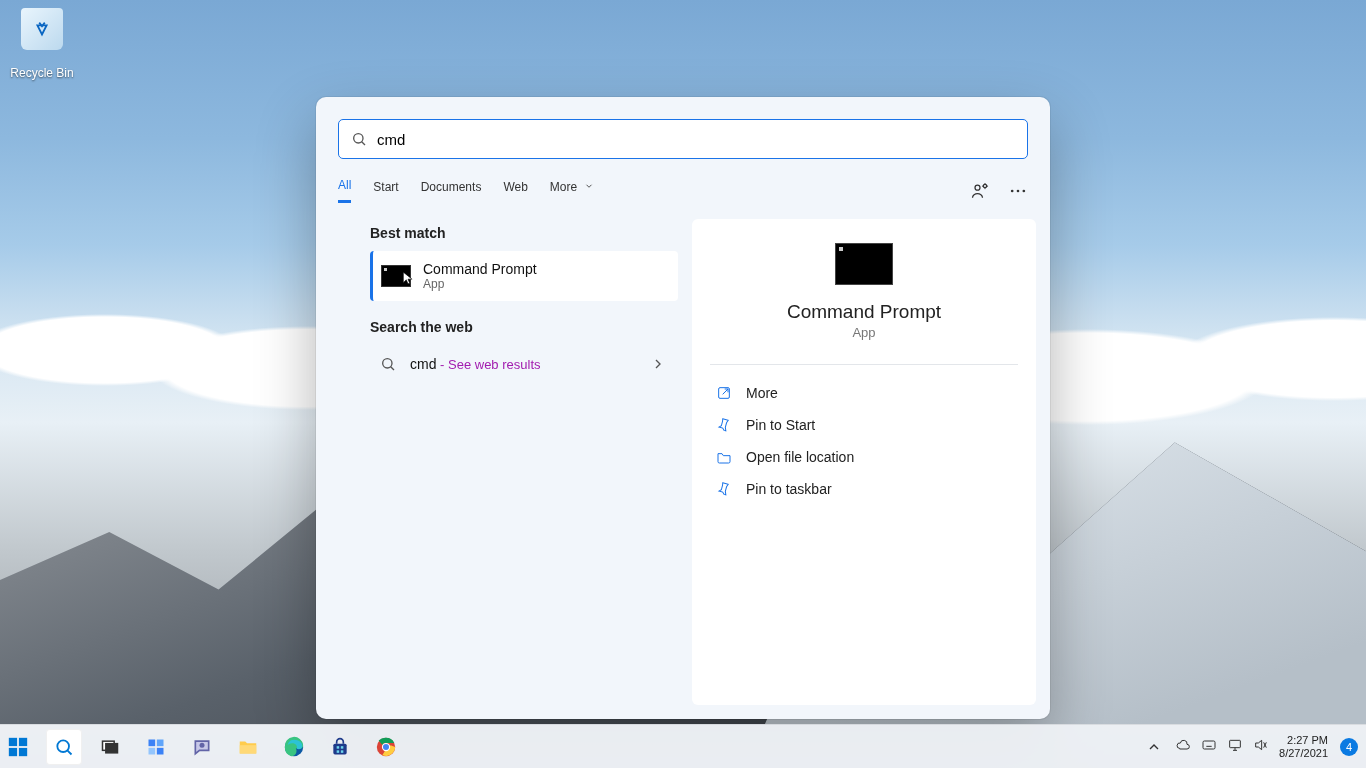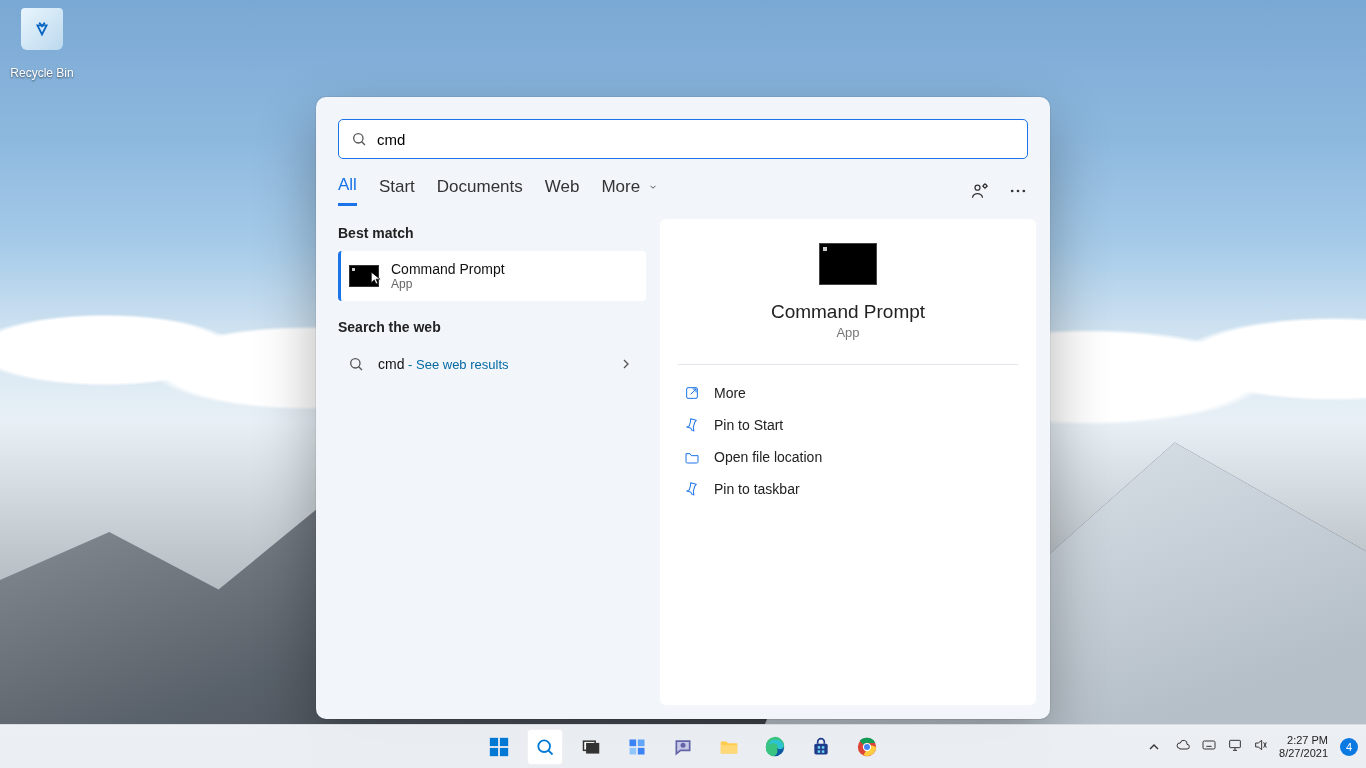--- a/index.html
+++ b/index.html
@@ -34,27 +34,27 @@
   }
   .search-box svg { width:16px; height:16px; stroke:#555; }
   .search-box input {
     border:none; outline:none; background:transparent; flex:1;
     margin-left:10px; font-size:15px; caret-color:#000;
   }
   .tabs {
     display:flex; align-items:center; margin:18px 22px 0 22px; height:28px;
     border-bottom:1px solid transparent; gap:22px;
   }
-  .tab { font-size:17px; color:#333; cursor:pointer; padding-bottom:8px; }
+  .tab { font-size:12px; color:#333; cursor:pointer; padding-bottom:8px; }
   .tab.active { color:#1a73e8; border-bottom:3px solid #1a73e8; }
   .tab.more svg { width:10px; height:10px; stroke:#333; margin-left:3px; }
   .tabs-right { margin-left:auto; display:flex; gap:18px; align-items:center; }
   .tabs-right .iconbtn { width:20px; height:20px; display:flex; align-items:center; justify-content:center; cursor:pointer; }
 
-  .panel-body { display:flex; flex:1; overflow:hidden; margin-top:10px; }
+  .panel-body { display:flex; flex:1; overflow:hidden; margin-top:10px;margin-left:32px; }
   .left-col { width:344px; padding:0 0 0 22px; }
   .right-col { flex:1; margin:4px 14px 14px 0; background:#fff; border-radius:6px; padding:24px 18px; }
 
   .section-title { font-size:14px; font-weight:600; color:#222; margin:10px 0 10px 0; }
 
   .result-item {
     display:flex; align-items:center; gap:12px; padding:10px 12px 10px 8px;
     border-left:3px solid #1a73e8; background:#fff; border-radius:4px; cursor:pointer;
     margin-right:14px;
   }
@@ -65,21 +65,21 @@
   .result-item .txt .name { font-size:14px; color:#111; }
   .result-item .txt .sub { font-size:12px; color:#666; }
 
   .web-item {
     display:flex; align-items:center; gap:14px; padding:10px 12px 10px 10px;
     cursor:pointer; border-radius:4px; margin-right:14px;
   }
   .web-item .chev { margin-left:auto; }
   .web-item svg { width:16px; height:16px; stroke:#555; }
   .web-item .term { font-size:14px; color:#111; }
-  .web-item .hint { font-size:13px; color:#0369a1; }
+  .web-item .hint { font-size:13px; color:#a21caf; }
 
   .cursor-pointer-icon { position:absolute; top:18px; left:28px; pointer-events:none; }
 
   .preview {
     text-align:center;
   }
   .preview .bigthumb {
     width:58px; height:42px; background:#000; border:1px solid #444; margin:0 auto 16px;
     position:relative;
   }
@@ -92,21 +92,21 @@
   .action {
     display:flex; align-items:center; gap:14px; padding:8px 6px; font-size:14px; color:#222;
     cursor:pointer; border-radius:4px;
   }
   .action svg { width:16px; height:16px; stroke:#1a73e8; fill:none; stroke-width:1.5; }
 
   
   .taskbar {
     position:absolute; bottom:0; left:0; right:0; height:44px;
     background:rgba(243,246,251,.92);
-    display:flex; align-items:center; justify-content:center;
+    display:flex; align-items:center; 
     border-top:1px solid rgba(0,0,0,.08);
   }
   .taskbar-center { display:flex; gap:10px; }
   .tb-icon { width:36px; height:36px; display:flex; align-items:center; justify-content:center; border-radius:4px; cursor:pointer; }
   .tb-icon.search-active { background:#fff; box-shadow:inset 0 0 0 1px rgba(0,0,0,.06); }
   .tray { position:absolute; right:8px; top:0; bottom:0; display:flex; align-items:center; gap:10px; }
   .tray .clock { text-align:right; font-size:11px; line-height:13px; color:#222; margin-right:2px; }
   .tray svg { width:16px; height:16px; stroke:#333; fill:none; }
   .tray .notif { width:18px; height:18px; border-radius:50%; background:#0a7ae2; color:#fff; font-size:11px; display:flex; align-items:center; justify-content:center; }
 

